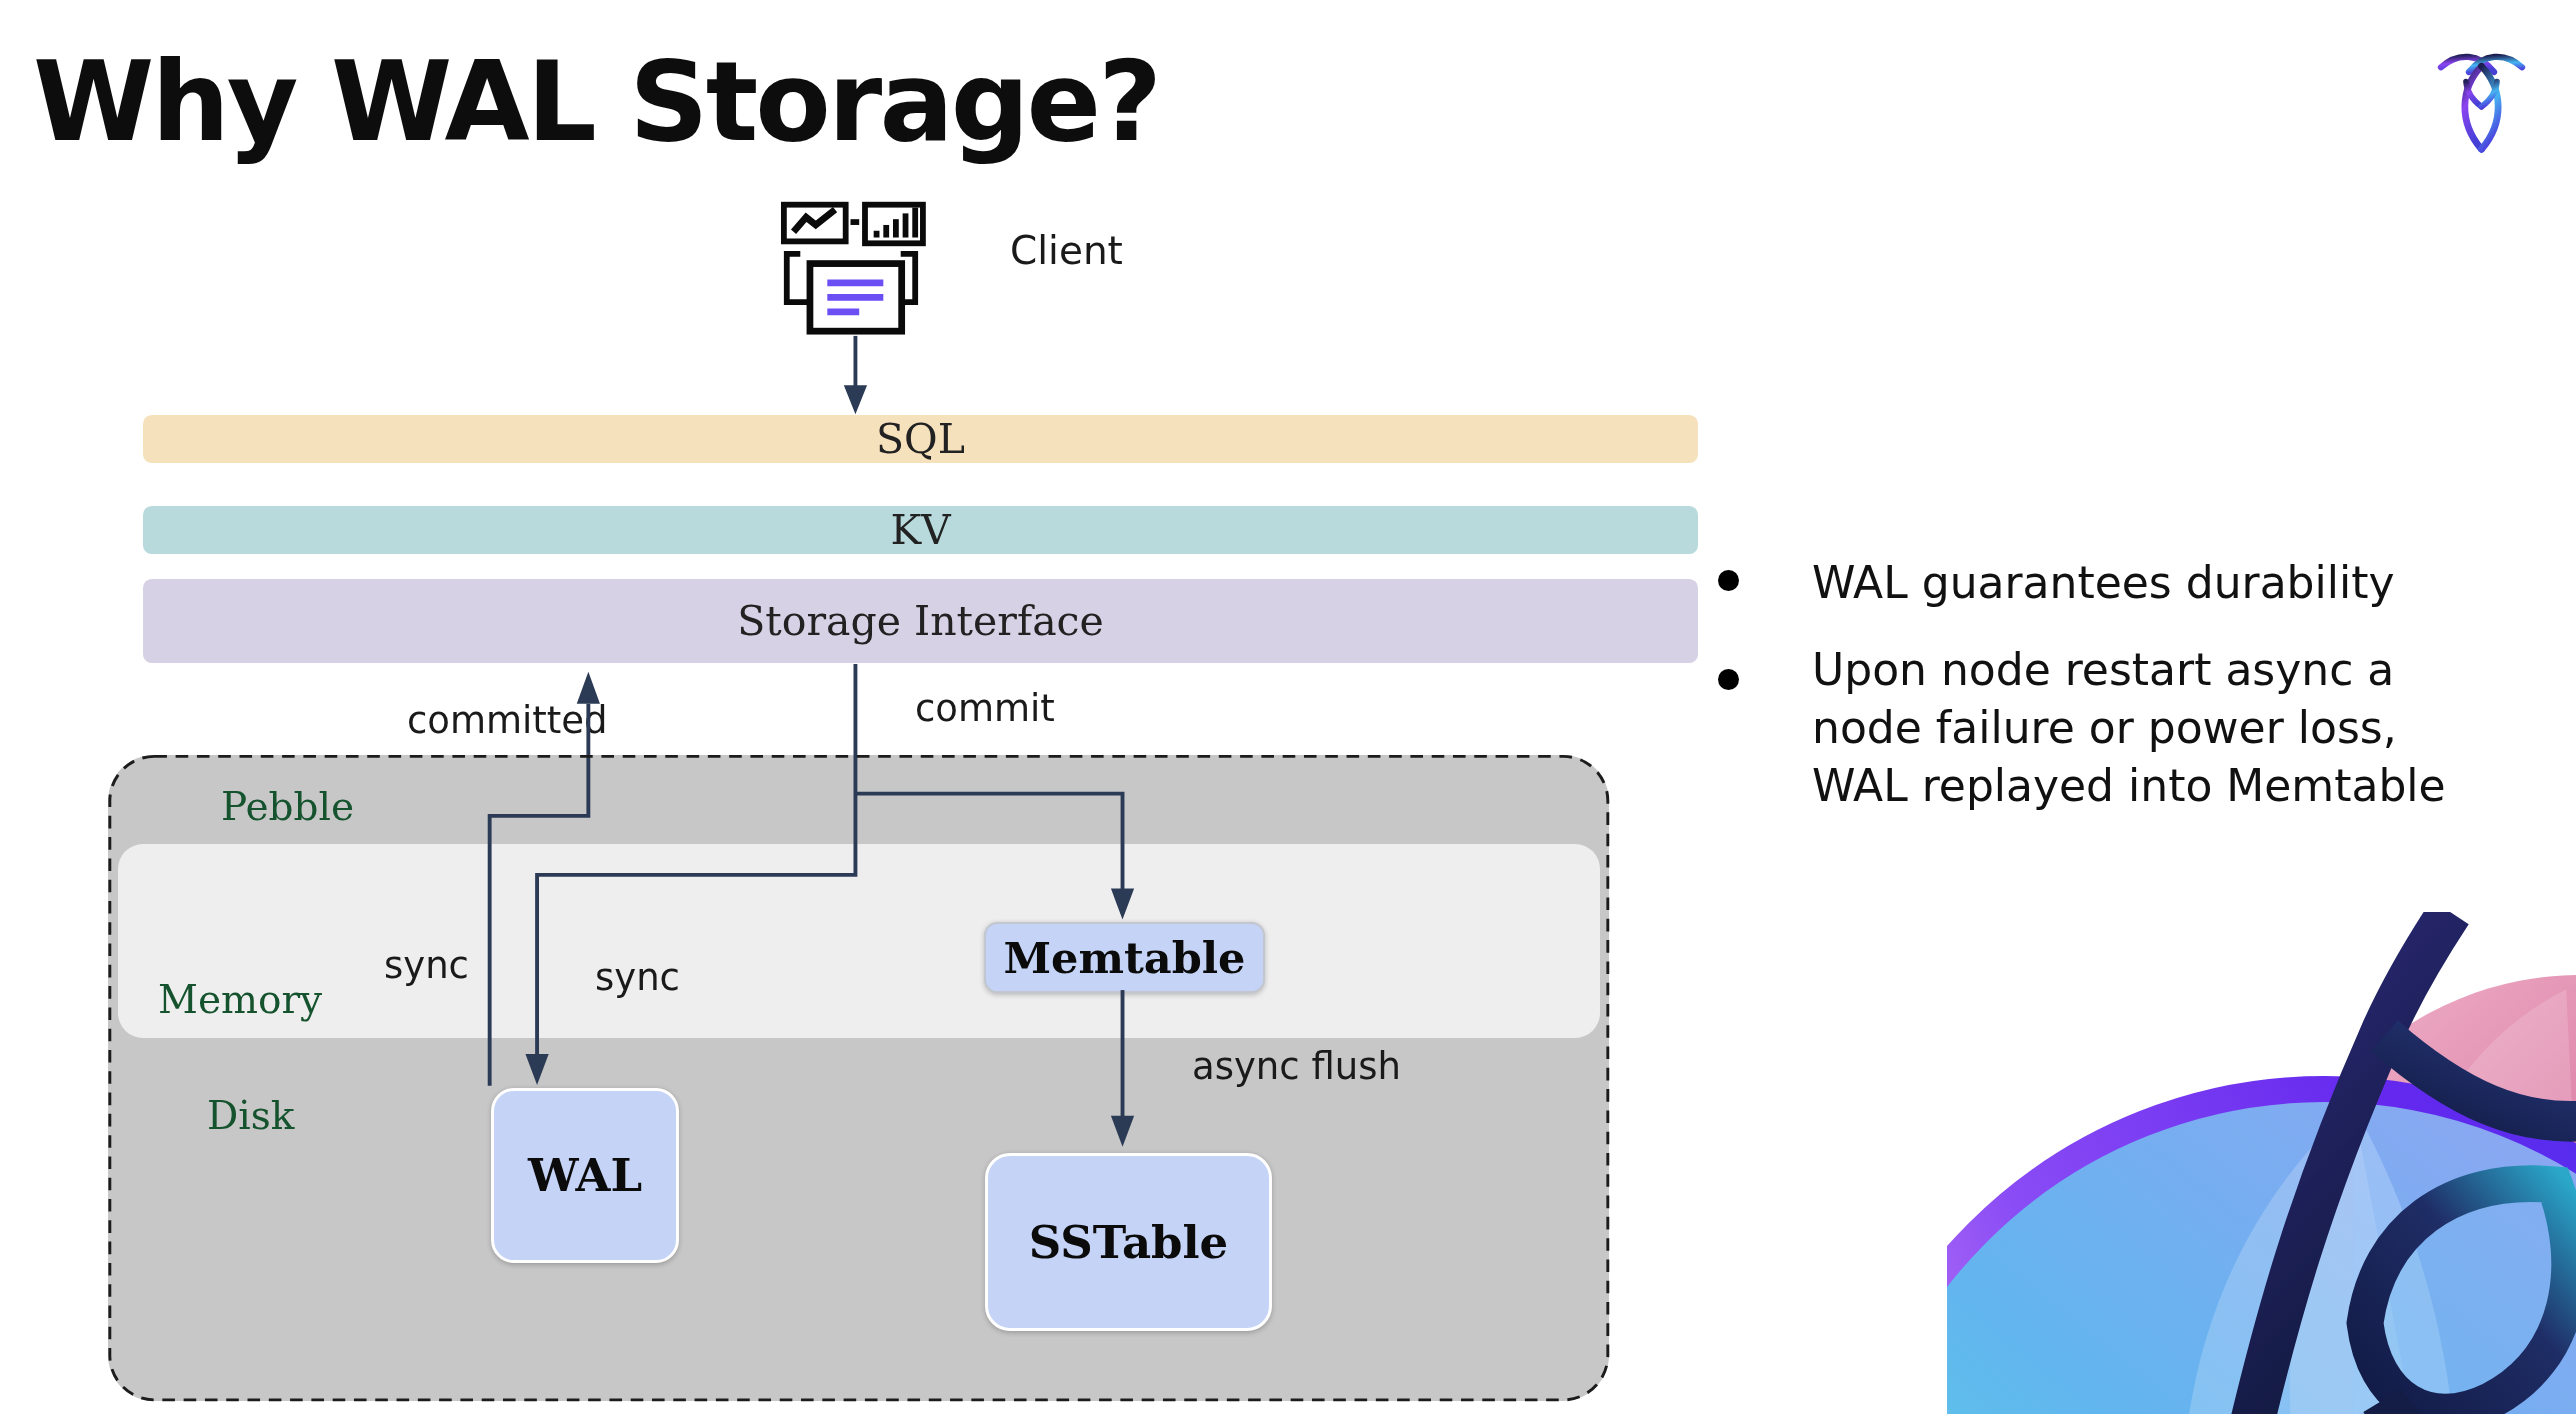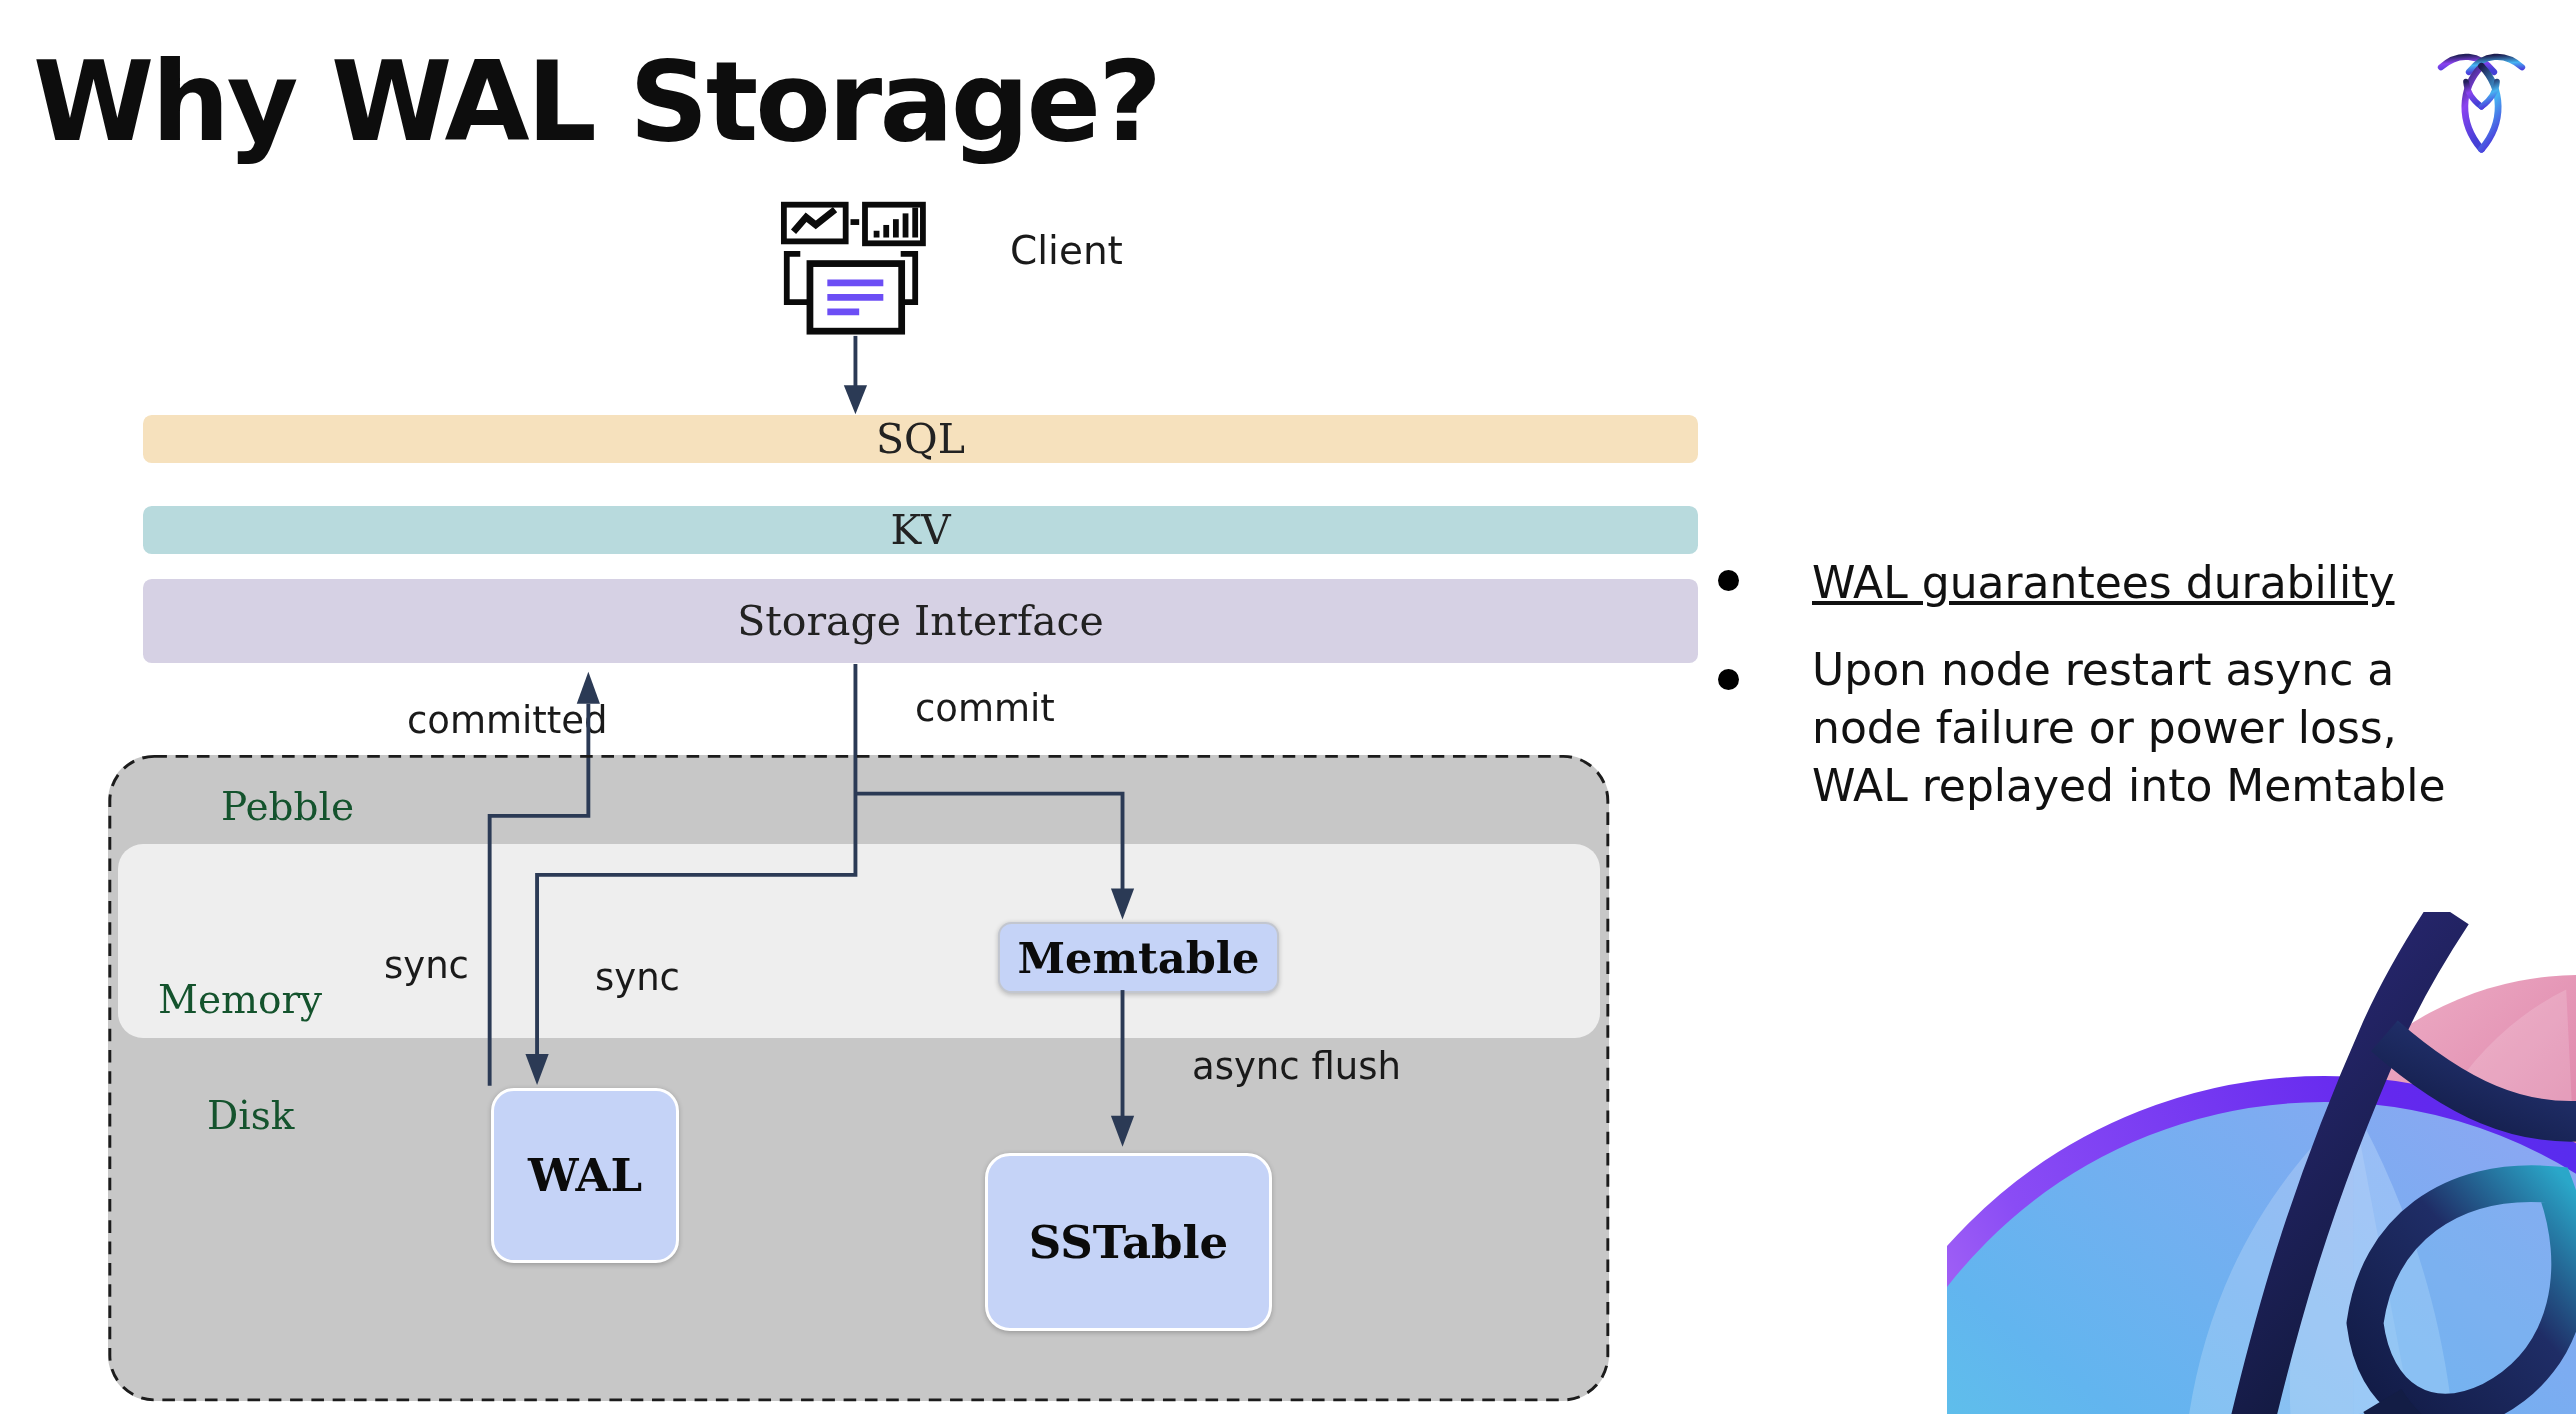--- a/index.html
+++ b/index.html
@@ -33,40 +33,40 @@
   #pebble-label{left:221px;top:784px;}
   #memory-label{left:158px;top:977px;}
   #disk-label{left:207px;top:1093px;}
 
   
   .node{
     background:#c5d3f7;display:flex;align-items:center;justify-content:center;
     font-weight:bold;color:#0b0b0b;box-shadow:0 1.9px 4.8px rgba(0,0,0,0.22);
   }
   #node-wal{left:448px;top:1088px;width:182px;height:169px;border:3.9px solid #ffffff;border-radius:23px;font-size:45px;margin-left:43px;}
-  #node-memtable{left:984px;top:922px;width:277px;height:67px;border:2.9px solid #c2c6cf;border-radius:13.5px;font-size:43px;margin-left:14px;}
+  #node-memtable{left:984px;top:922px;width:277px;height:67px;border:2.9px solid #c2c6cf;border-radius:13.5px;font-size:43px;}
   #node-sstable{left:985px;top:1153px;width:281px;height:172px;border:3.9px solid #ffffff;border-radius:25px;font-size:45px;}
 
   
   .edge-label{font-size:37px;color:#1a1a1a;white-space:nowrap;}
   #label-committed{left:407px;top:699px;}
   #label-commit{left:915px;top:687px;}
   #label-sync-left{left:384px;top:944px;}
   #label-sync-right{left:595px;top:956px;}
   #label-async-flush{left:1192px;top:1045px;}
 
   #client-label{left:1010px;top:228px;font-size:39px;color:#1a1a1a;}
   #client-icon{left:774px;top:196px;}
 
   
   .bullet-dot{width:21px;height:21px;border-radius:50%;background:#000;}
   #bullet-dot-1{left:1718px;top:570px;}
   #bullet-dot-2{left:1718px;top:669px;}
   .bullet-text{font-size:44px;line-height:58px;color:#111;white-space:nowrap;}
-  #bullet-text-1{left:1812px;top:554px;text-decoration:underline;}
+  #bullet-text-1{left:1812px;top:554px;}
   #bullet-text-2{left:1812px;top:641px;}
 
   #edges-overlay{left:0;top:0;pointer-events:none;z-index:30;}
   #brand-logo{left:2432px;top:46px;z-index:10;}
   #corner-art{right:0;bottom:0;z-index:5;}
 </style>
 </head>
 <body>
 
 <div id="slide">

